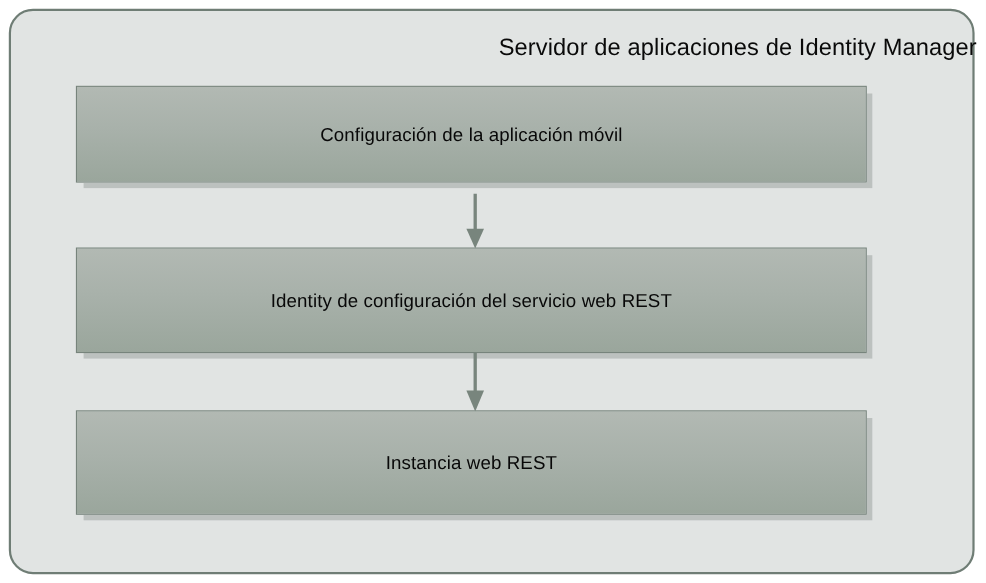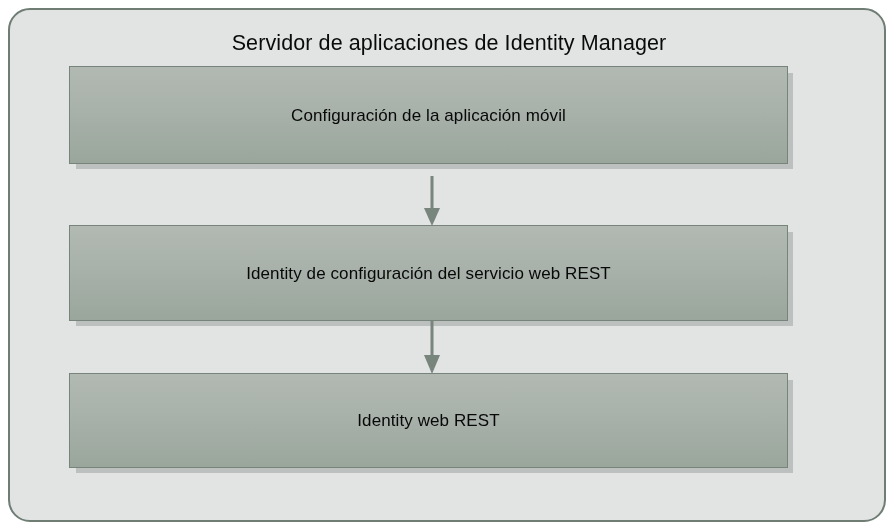--- a/index.html
+++ b/index.html
@@ -32,21 +32,21 @@
     background: #e1e4e3;
     border: 2px solid #6f7d75;
     border-radius: 22px;
   }
 
   #container-title {
     position: absolute;
     left: 0;
     top: 20px;
     width: 878px;
-    text-align: center;
+    text-align: right;
     font-size: 21.5px;
     line-height: 26px;
     color: #0a0a0a;
     letter-spacing: 0.1px;
     white-space: nowrap;
   }
 
   
   .process-box {
     position: absolute;
@@ -54,21 +54,21 @@
     width: 719px;
     box-sizing: border-box;
     border: 1px solid #77847c;
     background: linear-gradient(to bottom, #b2b9b3 0%, #a8b1aa 45%, #9aa69c 100%);
     box-shadow: 6px 6px 0 -1px rgba(120,130,124,0.35);
     display: flex;
     align-items: center;
     justify-content: center;
   }
 
-  #box-mobile-app-config { top: 56px;  height: 98px; }
+  #box-mobile-app-config { top: 68px;  height: 88px; }
   #box-rest-config       { top: 215px; height: 96px; }
   #box-rest-services     { top: 363px; height: 95px; }
 
   .process-box-label {
     font-size: 17px;
     line-height: 21px;
     color: #080808;
     text-align: center;
     white-space: nowrap;
     letter-spacing: 0.1px;
@@ -114,17 +114,17 @@
     </div>
 
     <div class="connector-arrow" id="arrow-two">
       <svg viewBox="0 0 32 53" preserveAspectRatio="none">
         <line x1="16" y1="0" x2="16" y2="36" stroke="#78857d" stroke-width="3"></line>
         <polygon points="16,53 8,34 24,34" fill="#78857d"></polygon>
       </svg>
     </div>
 
     <div class="process-box" id="box-rest-services">
-      <span class="process-box-label">Identity web REST</span>
+      <span class="process-box-label">Instancia web REST</span>
     </div>
 
   </div>
 </div>
 
 </body></html>

